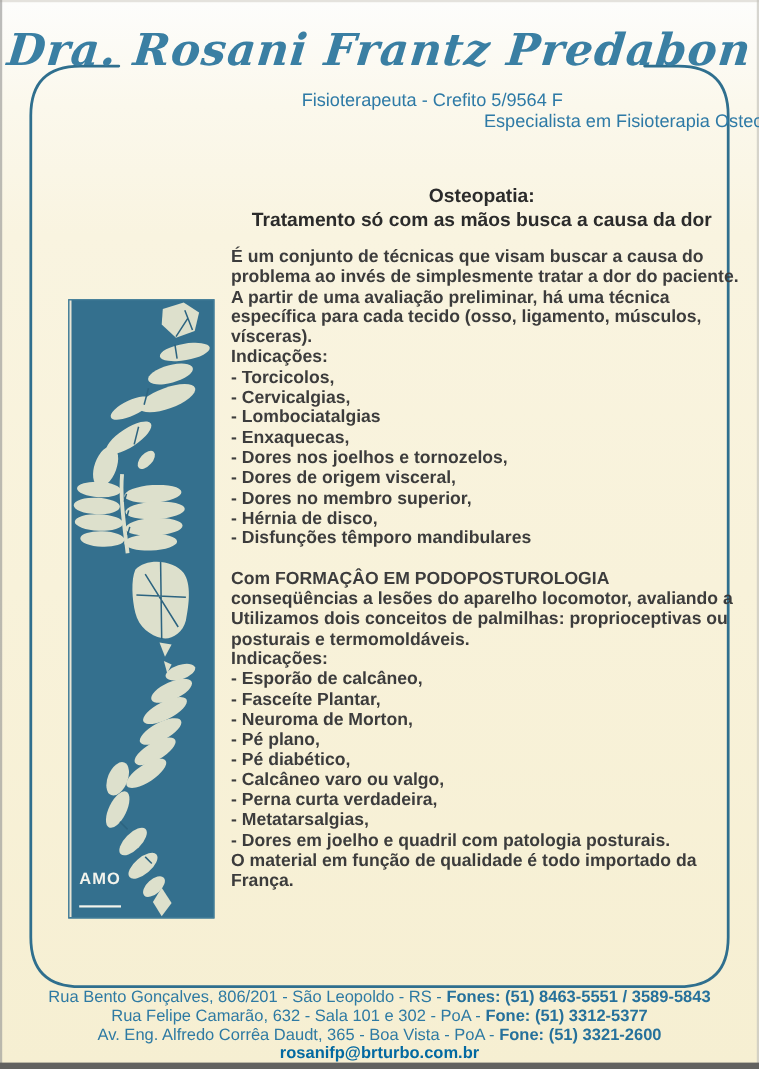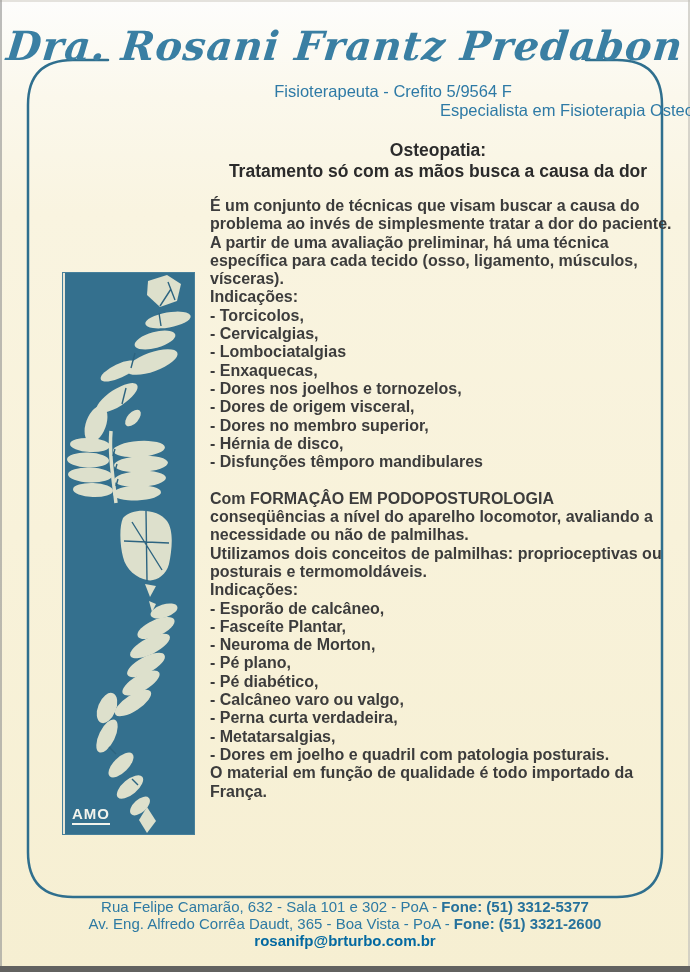--- a/index.html
+++ b/index.html
@@ -19,33 +19,33 @@
   .doctor-title{
     position:absolute;top:22px;left:0;width:100%;text-align:center;
     font-family:"DejaVu Serif",serif;font-style:italic;font-weight:bold;
     font-size:40px;color:#3a7fa3;transform:skewX(-6deg);letter-spacing:1px;
     white-space:nowrap;
   }
   .subtitle{position:absolute;left:0;width:100%;text-align:center;color:#2e7aa6;font-size:16.5px;margin-left:48px;}
   .subtitle1{top:82px;}
   .subtitle2{top:101px;text-align:right;}
 
-  .content{position:absolute;left:210px;top:140px;width:456px;color:#3c3c3c;}
+  .content{position:absolute;left:210px;top:168px;width:456px;color:#3c3c3c;}
   .heading{font-weight:bold;font-size:17.5px;line-height:21px;text-align:center;color:#2b2b2b;}
   .flow{margin-top:15px;font-size:16px;line-height:18.3px;}
   .tline{white-space:nowrap;font-weight:bold;}
   .spacer{height:18.3px;}
 
   .print-panel{
     position:absolute;left:62px;top:272px;width:131px;height:561px;
     background:#34708e;border:1px solid #47809b;box-shadow:2px 0 0 #e9e6d6 inset;
   }
   .amo-label{
     position:absolute;left:9px;bottom:9px;color:#f2f3ec;font-weight:bold;
-    font-size:15px;letter-spacing:1px;border-bottom:2px solid #f2f3ec;padding-bottom:1px;
+    font-size:15px;letter-spacing:1px;border-bottom:2px solid #f2f3ec;padding-bottom:15px;
   }
 
   .footer{position:absolute;top:899px;left:0;width:100%;text-align:center;
     color:#2e7aa3;font-size:15px;line-height:16.9px;}
   .footer .bold{font-weight:bold;color:#26719b;}
   .footer .email{font-weight:bold;color:#0369a1;}
 </style>
 </head>
 <body>
 
@@ -136,22 +136,21 @@
         <div class="tline">- Enxaquecas,</div>
         <div class="tline">- Dores nos joelhos e tornozelos,</div>
         <div class="tline">- Dores de origem visceral,</div>
         <div class="tline">- Dores no membro superior,</div>
         <div class="tline">- Hérnia de disco,</div>
         <div class="tline">- Disfunções têmporo mandibulares</div>
       </div>
     <div class="spacer"></div>
     <div>
         <div class="tline">Com FORMAÇÂO EM PODOPOSTUROLOGIA</div>
-        <div class="tline">conseqüências a nível do aparelho locomotor, avaliando a</div>
-        <div class="tline">necessidade ou não de palmilhas.</div>
+        <div class="tline">conseqüências a lesões do aparelho locomotor, avaliando a</div>
         <div class="tline">Utilizamos dois conceitos de palmilhas: proprioceptivas ou</div>
         <div class="tline">posturais e termomoldáveis.</div>
         <div class="tline">Indicações:</div>
       </div>
     <div>
         <div class="tline">- Esporão de calcâneo,</div>
         <div class="tline">- Fasceíte Plantar,</div>
         <div class="tline">- Neuroma de Morton,</div>
         <div class="tline">- Pé plano,</div>
         <div class="tline">- Pé diabético,</div>
@@ -161,16 +160,17 @@
         <div class="tline">- Dores em joelho e quadril com patologia posturais.</div>
       </div>
     <div>
         <div class="tline">O material em função de qualidade é todo importado da</div>
         <div class="tline">França.</div>
       </div>
   </div>
 </div>
 
 <div class="footer">
+  <div><span>Rua Bento Gonçalves, 806/201 - São Leopoldo - RS - </span><span class="bold">Fones: (51) 8463-5551 / 3589-5843</span></div>
   <div><span>Rua Felipe Camarão, 632 - Sala 101 e 302 - PoA - </span><span class="bold">Fone: (51) 3312-5377</span></div>
   <div><span>Av. Eng. Alfredo Corrêa Daudt, 365 - Boa Vista - PoA - </span><span class="bold">Fone: (51) 3321-2600</span></div>
   <div class="email">rosanifp@brturbo.com.br</div>
 </div>
 
 </body></html>

